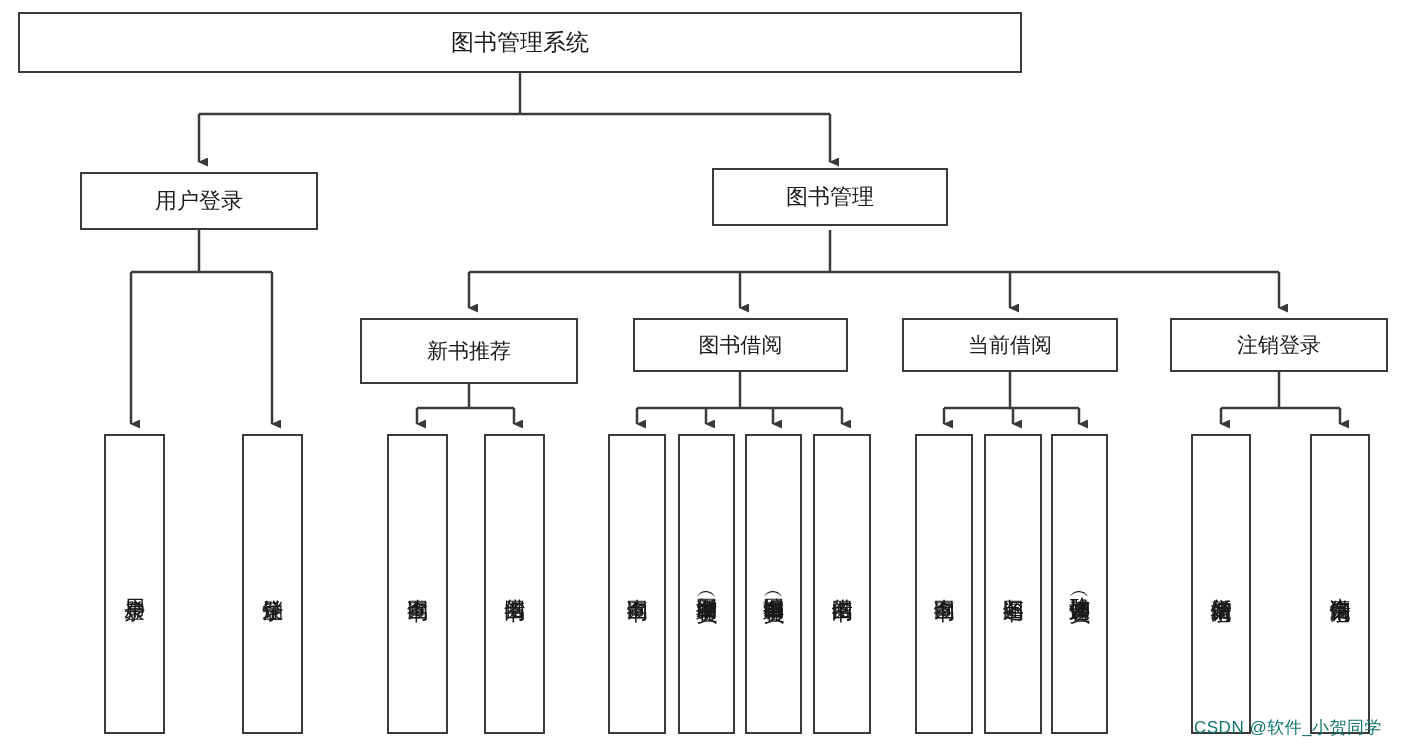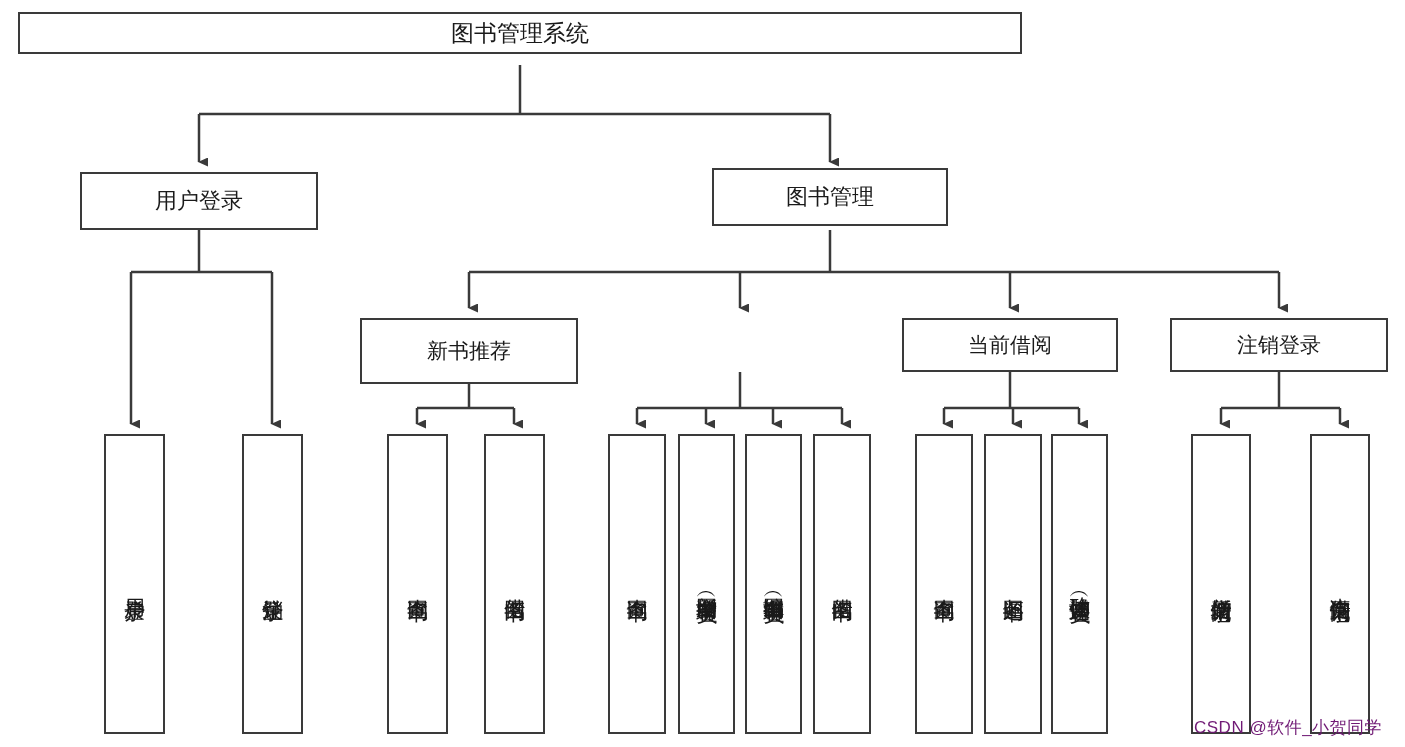--- a/index.html
+++ b/index.html
@@ -54,21 +54,21 @@
   .vlabel {
     writing-mode: vertical-rl;
     text-orientation: upright;
     letter-spacing: 1px;
     white-space: nowrap;
     display: block;
   }
   .watermark {
     position: absolute;
     font-size: 17px;
-    color: #701a75;
+    color: #0f766e;
     white-space: nowrap;
     letter-spacing: 0.5px;
   }
 </style>
 </head>
 <body>
 
 <div id="canvas">
 
   <svg class="wires" viewBox="0 0 1405 747">
@@ -115,33 +115,36 @@
       <path d="M1013,408 L1013,424" marker-end="url(#arrow)"></path>
       <path d="M1079,408 L1079,424" marker-end="url(#arrow)"></path>
 
       <path d="M1279,372 L1279,408"></path>
       <path d="M1221,408 L1340,408"></path>
       <path d="M1221,408 L1221,424" marker-end="url(#arrow)"></path>
       <path d="M1340,408 L1340,424" marker-end="url(#arrow)"></path>
     </g>
   </svg>
 
-  <div class="node root" style="left:18px; top:12px; width:1004px; height:42px;align-items:center;">
+  <div class="node root" style="left:18px; top:12px; width:1004px; height:61px;align-items:center;">
     <span>图书管理系统</span>
   </div>
 
   <div class="node level1" style="left:80px; top:172px; width:238px; height:58px;">
     <span>用户登录</span>
   </div>
   <div class="node level1" style="left:712px; top:168px; width:236px; height:58px;">
     <span>图书管理</span>
   </div>
 
   <div class="node level2" style="left:360px; top:318px; width:218px; height:66px;">
     <span>新书推荐</span>
+  </div>
+  <div class="node level2" style="left:633px; top:318px; width:215px; height:54px;">
+    <span>图书借阅</span>
   </div>
   <div class="node level2" style="left:902px; top:318px; width:216px; height:54px;">
     <span>当前借阅</span>
   </div>
   <div class="node level2" style="left:1170px; top:318px; width:218px; height:54px;">
     <span>注销登录</span>
   </div>
 
   <div class="node leaf" style="left:104px; top:434px; width:61px; height:300px;">
     <span class="vlabel">用户登录</span>

